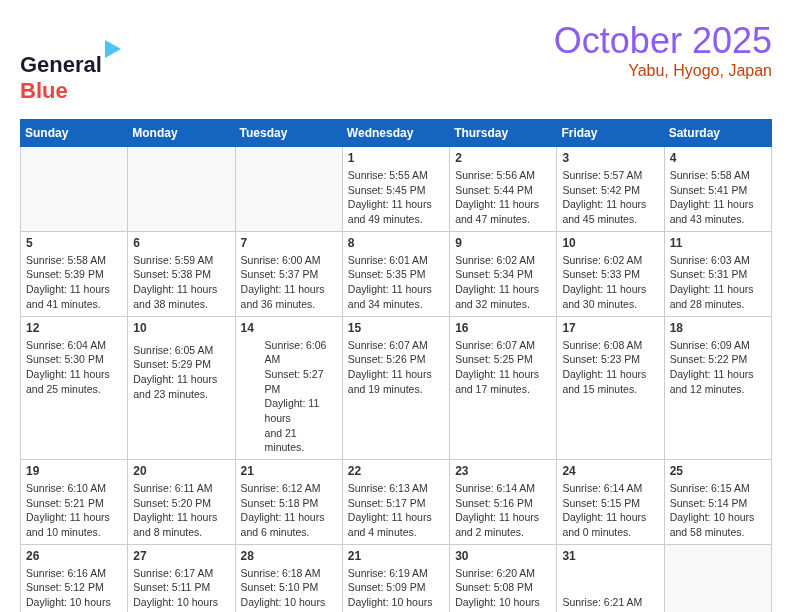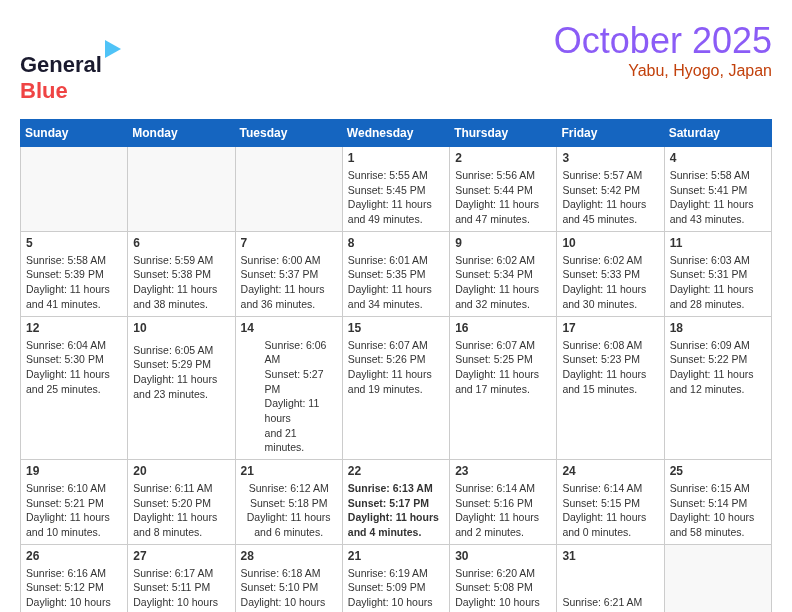--- a/index.html
+++ b/index.html
@@ -253,28 +253,28 @@
         </td>
         <td>
           <div class="day-num">20</div>
           <div class="day-info" style="white-space: pre-line;">Sunrise: 6:11 AM
 Sunset: 5:20 PM
 Daylight: 11 hours
 and 8 minutes.</div>
         </td>
         <td>
           <div class="day-num">21</div>
-          <div class="day-info" style="white-space: pre-line; text-align: center;">Sunrise: 6:12 AM
+          <div class="day-info" style="white-space: pre-line;">Sunrise: 6:12 AM
 Sunset: 5:18 PM
 Daylight: 11 hours
 and 6 minutes.</div>
         </td>
         <td>
           <div class="day-num">22</div>
-          <div class="day-info" style="white-space: pre-line; font-weight: bold;">Sunrise: 6:13 AM
+          <div class="day-info" style="white-space: pre-line;">Sunrise: 6:13 AM
 Sunset: 5:17 PM
 Daylight: 11 hours
 and 4 minutes.</div>
         </td>
         <td>
           <div class="day-num">23</div>
           <div class="day-info" style="white-space: pre-line;">Sunrise: 6:14 AM
 Sunset: 5:16 PM
 Daylight: 11 hours
 and 2 minutes.</div>

